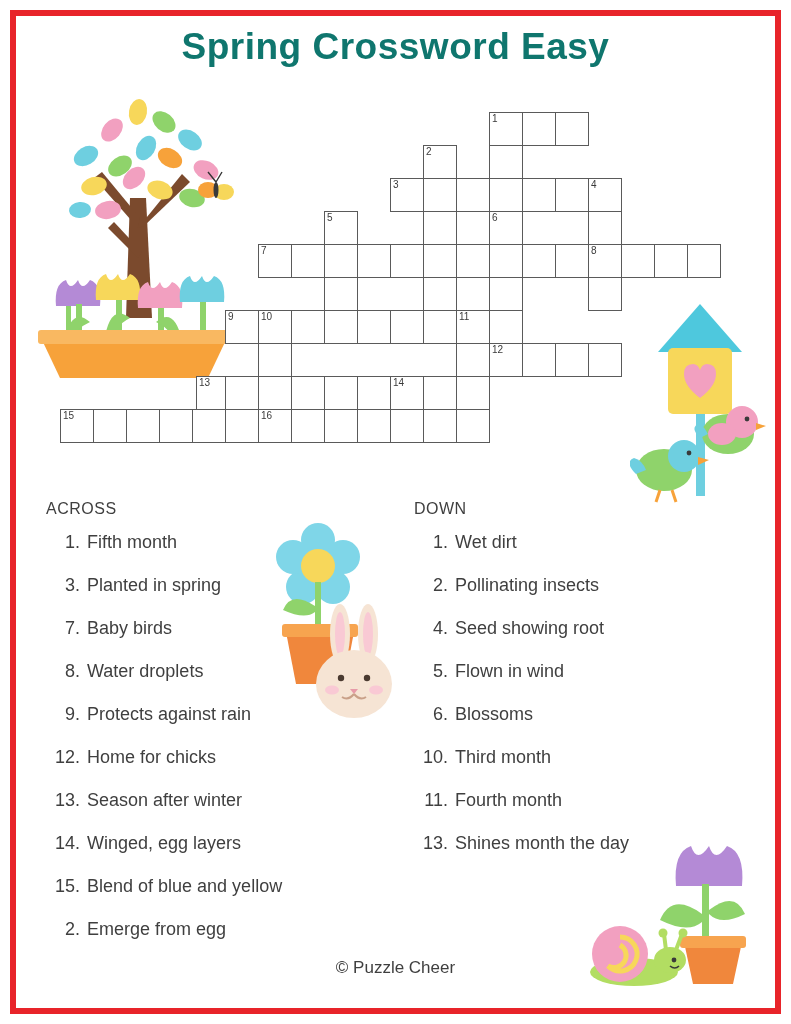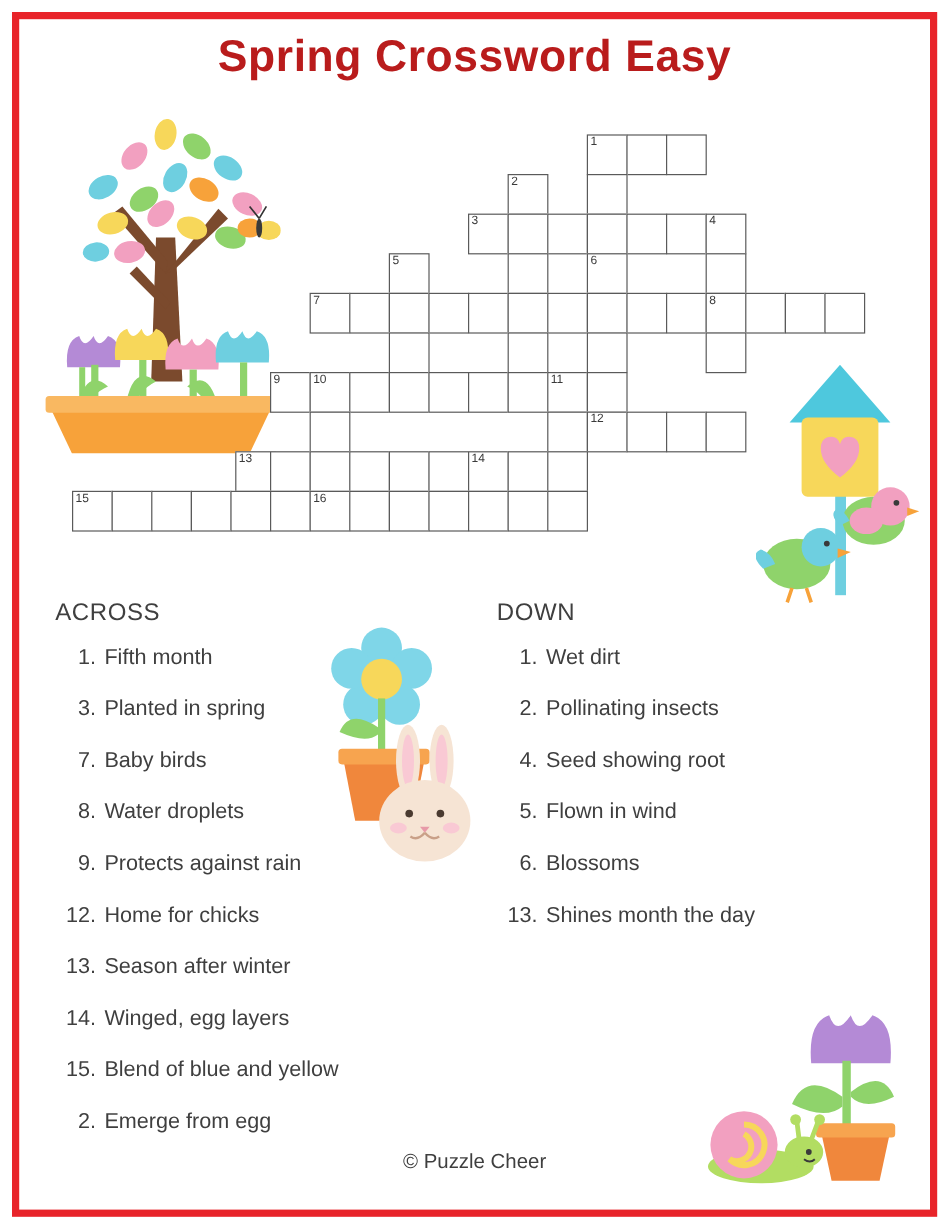--- a/index.html
+++ b/index.html
@@ -31,21 +31,21 @@
     pointer-events: none;
   }
   .title {
     position: absolute;
     left: 0;
     top: 26px;
     width: 791px;
     text-align: center;
     font-size: 37px;
     font-weight: bold;
-    color: #b91c1c;
+    color: #0f766e;
     letter-spacing: 0.5px;
   }
 
   
   #grid-layer {
     position: absolute;
     left: 60px;
     top: 112px;
     width: 672px;
     height: 350px;
@@ -76,21 +76,21 @@
     width: 791px;
     height: 450px;
   }
   .clue-col {
     position: absolute;
     top: 0;
   }
   .clue-col.across { left: 46px; width: 330px; }
   .clue-col.down { left: 402px; width: 330px; margin-left: 12px; }
   .clue-head {
-    font-size: 20px;
+    font-size: 16px;
     color: #3f3f3f;
     letter-spacing: 0.5px;
     margin-bottom: 14px;
   }
   .clue-list {
     list-style: none;
     margin: 0;
     padding: 0;
   }
   .clue-item {
@@ -443,20 +443,28 @@
           </li>
           <li class="clue-item">
             <span class="clue-num">5.</span>
             <span class="clue-text">Flown in wind</span>
           </li>
           <li class="clue-item">
             <span class="clue-num">6.</span>
             <span class="clue-text">Blossoms</span>
           </li>
           <li class="clue-item">
+            <span class="clue-num">10.</span>
+            <span class="clue-text">Third month</span>
+          </li>
+          <li class="clue-item">
+            <span class="clue-num">11.</span>
+            <span class="clue-text">Fourth month</span>
+          </li>
+          <li class="clue-item">
             <span class="clue-num">13.</span>
             <span class="clue-text">Shines month the day</span>
           </li>
         </ul>
     </div>
   </div>
 
   <div class="footer">© Puzzle Cheer</div>
 
 </div>

